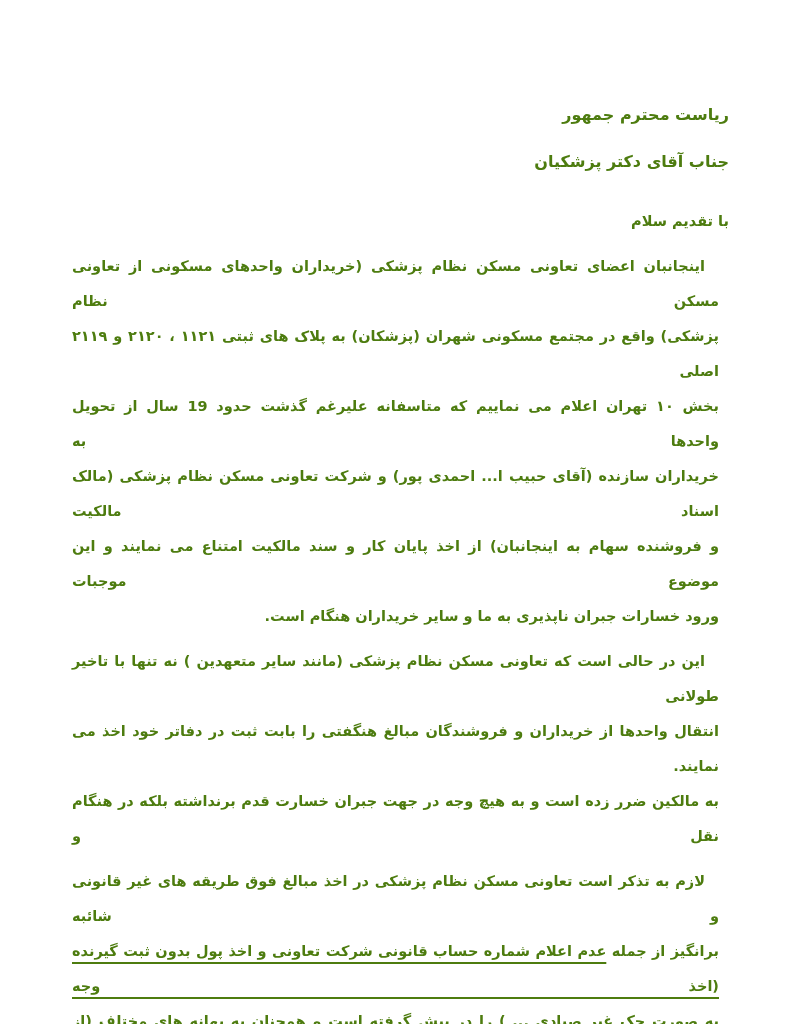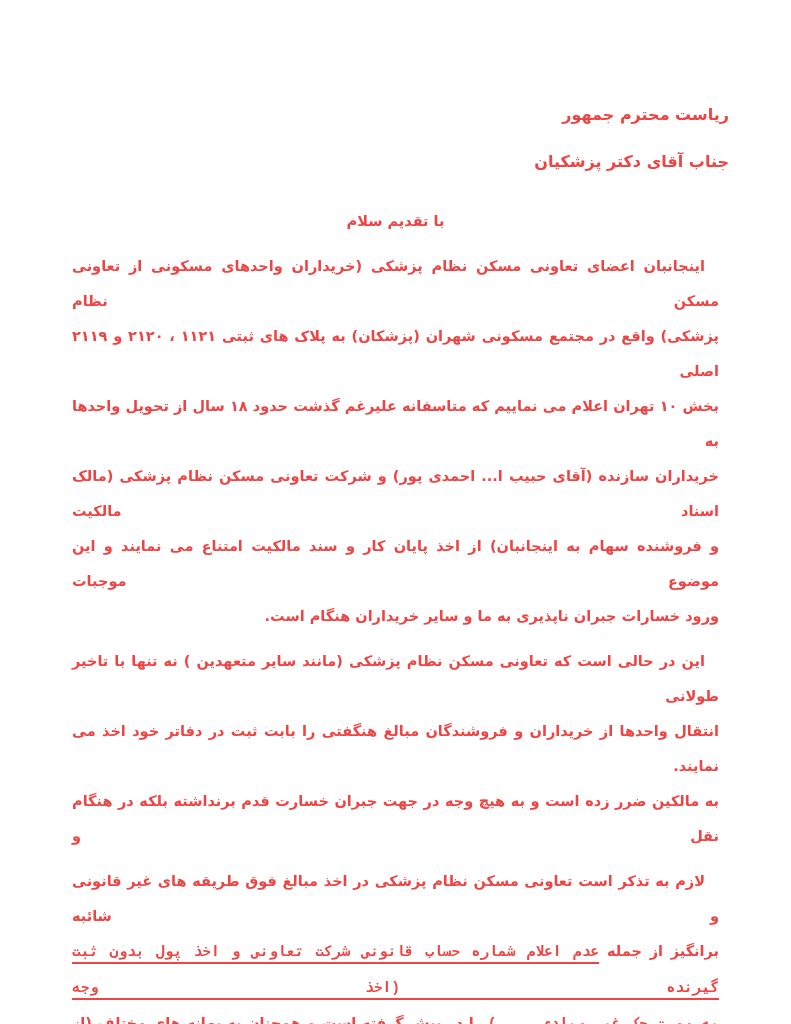--- a/index.html
+++ b/index.html
@@ -10,70 +10,69 @@
   .page {
     position: relative;
     width: 791px;
     height: 1024px;
     background: #ffffff;
     box-sizing: border-box;
     padding: 97px 62px 0 62px;
     direction: rtl;
     font-family: "DejaVu Sans", sans-serif;
     font-weight: bold;
-    color: #ef4444;
+    color: #4d7c0f;
     overflow: hidden;
   }
   .hline {
     font-size: 16px;
     line-height: 35px;
     text-align: right;
   }
   .h1 { margin: 0 0 11px 0; }
   .h2 { margin: 12px 0 25px 0; }
   .salutation {
     font-size: 14.5px;
     line-height: 35px;
-    text-align: center;
+    text-align: right;
     margin: 0 0 8px 0;
   }
   .para { margin: 10px; }
   .line {
     font-size: 14.5px;
     line-height: 35px;
     text-align: justify;
     text-align-last: justify;
   }
   .line.last {
     text-align-last: right;
   }
   .line.indent {
     text-indent: 14px;
   }
   .u {
     text-decoration: underline;
     text-decoration-thickness: 1.5px;
     text-underline-offset: 6px;
-    font-family: Liberation Mono, monospace;
   }
 </style>
 </head>
 <body>
 
 <div class="page" dir="rtl">
 
   <div class="hline h1">ریاست محترم جمهور</div>
   <div class="hline h2">جناب آقای دکتر پزشکیان</div>
 
   <div class="salutation">با تقدیم سلام</div>
 
   <div class="para">
     <div class="line indent">اینجانبان اعضای تعاونی مسکن نظام پزشکی (خریداران واحدهای مسکونی از تعاونی مسکن نظام</div>
     <div class="line">پزشکی) واقع در مجتمع مسکونی شهران (پزشکان) به پلاک های ثبتی ۱۱۲۱ ، ۲۱۲۰ و ۲۱۱۹ اصلی</div>
-    <div class="line">بخش ۱۰ تهران اعلام می نماییم که متاسفانه علیرغم گذشت حدود ۱۸ سال از تحویل واحدها به</div>
+    <div class="line">بخش ۱۰ تهران اعلام می نماییم که متاسفانه علیرغم گذشت حدود 19 سال از تحویل واحدها به</div>
     <div class="line">خریداران سازنده (آقای حبیب ا... احمدی پور) و شرکت تعاونی مسکن نظام پزشکی (مالک اسناد مالکیت</div>
     <div class="line">و فروشنده سهام به اینجانبان) از اخذ پایان کار و سند مالکیت امتناع می نمایند و این موضوع موجبات</div>
     <div class="line last">ورود خسارات جبران ناپذیری به ما و سایر خریداران هنگام است.</div>
   </div>
 
   <div class="para">
     <div class="line indent">این در حالی است که تعاونی مسکن نظام پزشکی (مانند سایر متعهدین ) نه تنها با تاخیر طولانی</div>
     <div class="line last">انتقال واحدها از خریداران و فروشندگان مبالغ هنگفتی را بابت ثبت در دفاتر خود اخذ می نمایند.</div>
     <div class="line">به مالکین ضرر زده است و به هیچ وجه در جهت جبران خسارت قدم برنداشته بلکه در هنگام نقل و</div>
   </div>

